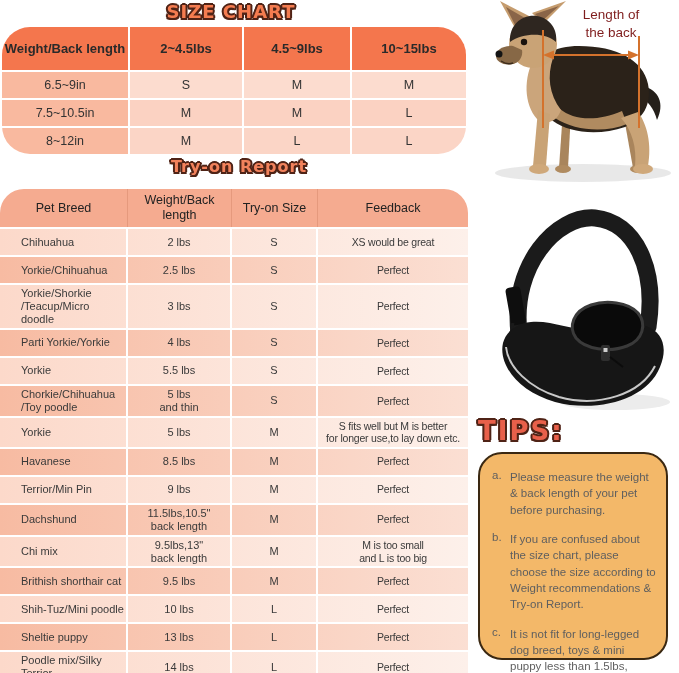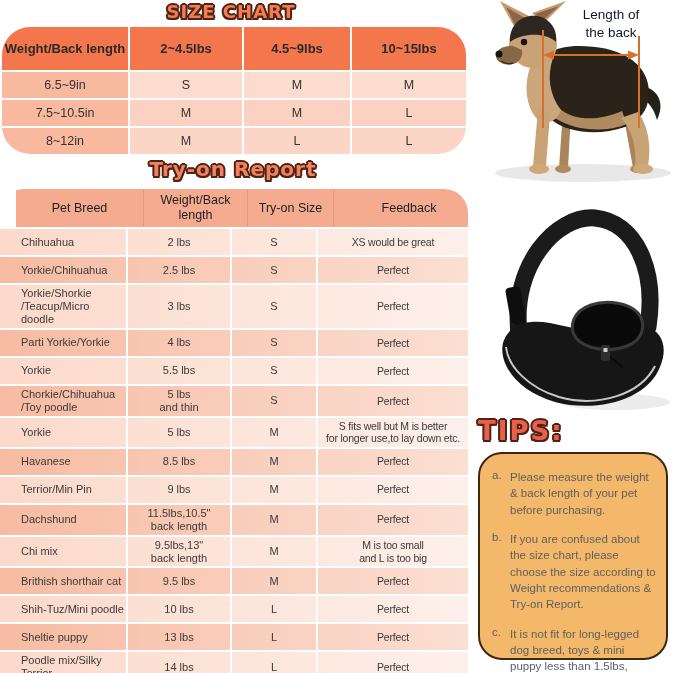--- a/index.html
+++ b/index.html
@@ -12,60 +12,60 @@
     position:absolute; text-align:center;
     font-family:"DejaVu Sans","Liberation Sans",sans-serif;
     font-weight:bold; color:var(--title-fill);
     text-shadow: 2px 0 0 var(--title-outline), -2px 0 0 var(--title-outline),
                  0 2px 0 var(--title-outline), 0 -2px 0 var(--title-outline),
                  1.5px 1.5px 0 var(--title-outline), -1.5px 1.5px 0 var(--title-outline),
                  1.5px -1.5px 0 var(--title-outline), -1.5px -1.5px 0 var(--title-outline);
     letter-spacing:1px; white-space:nowrap;
   }
   .t-size { left:0; top:1px; width:462px; font-size:18px; }
-  .t-tryon { left:2px; top:157px; width:462px; font-size:20px; color:#f2825c; }
+  .t-tryon { left:8px; top:157px; width:462px; font-size:16px; color:#f2825c; }
   .t-tips { position:absolute; left:11px; top:0; font-size:26px; color:#e8604a; letter-spacing:2px; }
 
   
   .size-table { position:absolute; left:2px; top:27px; width:464px; border-radius:28px; overflow:hidden; }
   .srow { display:grid; grid-template-columns:128px 114px 108px 114px; }
   .scell { display:flex; align-items:center; justify-content:center; text-align:center;
            border-right:2px solid #fff; white-space:pre-line; }
   .scell:last-child { border-right:none; }
   .shead .scell { background:var(--orange); height:43px; font-size:13px; font-weight:bold; color:#2a2a2a; }
   .sdata { border-top:2px solid #fff; }
   .sdata .scell { height:26px; font-size:12.5px; color:#333; }
   .sdata .labcell { background:#f9b99f; }
   .sr0 .vcell { background:#fcdccf; }
   .sr1 .vcell { background:#fbd2c2; }
   .sr2 .vcell { background:#fbd5c6; }
 
   
   .tryon-table { position:absolute; left:0; top:189px; width:468px;
                  border-radius:24px 24px 0 0; overflow:hidden; }
   .trow { display:grid; grid-template-columns:128px 104px 86px 150px; }
-  .theadrow { background:var(--salmon);margin-left:16px; }
+  .theadrow { background:var(--salmon); }
   .theadrow .tcell { height:38px; font-size:12.5px; color:#222;
                      border-right:1px solid rgba(160,70,40,.18); }
   .theadrow .tcell:last-child { border-right:none; }
   .tdata { border-top:2px solid #fff; }
   .tdata.light { background:linear-gradient(90deg,#fcd9ca,#fdf0ea); }
   .tdata.dark  { background:linear-gradient(90deg,#f7bba2,#fbdfd3); }
   .tcell { display:flex; align-items:center; justify-content:center; text-align:center;
            font-size:11px; color:#3a3a3a; line-height:1.18; white-space:pre-line;
            min-height:26px; border-right:2px solid #fff; padding:2px 2px; }
   .tcell:last-child { border-right:none; }
   .tcell.breed { justify-content:flex-start; text-align:left; padding-left:21px; }
   .tcell.feedback { font-size:10.5px; letter-spacing:-0.2px; }
 
   
   .dog-fig { position:absolute; left:475px; top:0; width:204px; height:190px; }
   .dog-fig svg, .bag-fig svg { position:absolute; left:0; top:0; }
   .annot-label { position:absolute; left:80px; top:6px; width:112px; text-align:center;
-                 font-size:13.5px; color:#0f172a; line-height:1.3; white-space:pre-line; }
+                 font-size:13.5px; color:#7f1d1d; line-height:1.3; white-space:pre-line; }
   .bag-fig { position:absolute; left:475px; top:195px; width:204px; height:220px; }
 
   
   .tips { position:absolute; left:467px; top:416px; width:212px; height:257px; }
   .tips-box { position:absolute; left:11px; top:36px; width:190px; height:208px;
               background:var(--tips-bg); border:2.5px solid #3a2812; border-radius:24px;
               padding:15px 10px 10px 12px; }
   .tip-item { display:flex; gap:5px; margin-bottom:13px; }
   .tip-key { width:13px; flex:0 0 13px; font-size:11.5px; color:#5f5f5f; }
   .tip-text { font-size:11.5px; color:#5f5f5f; line-height:1.42; }

